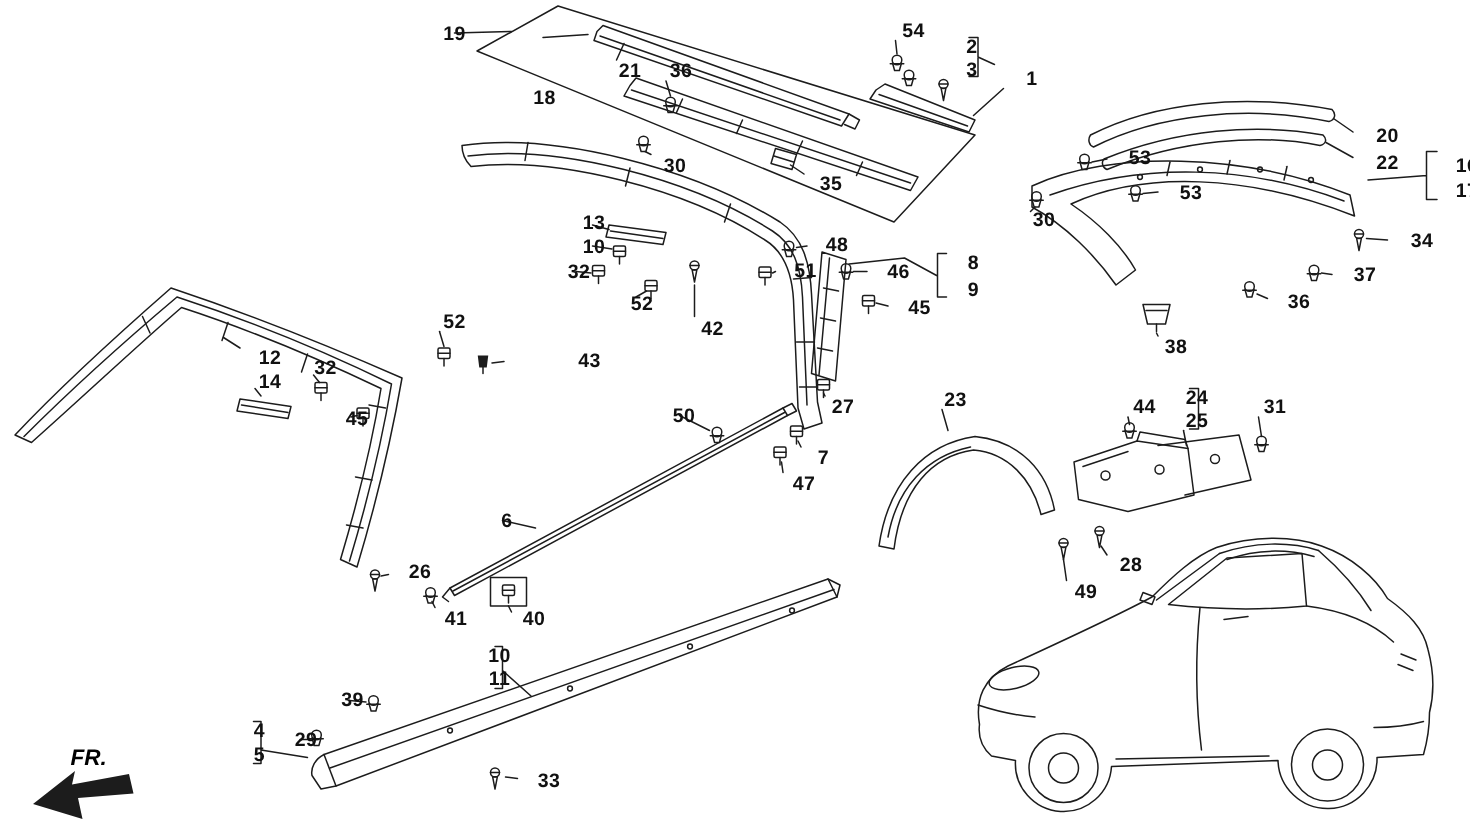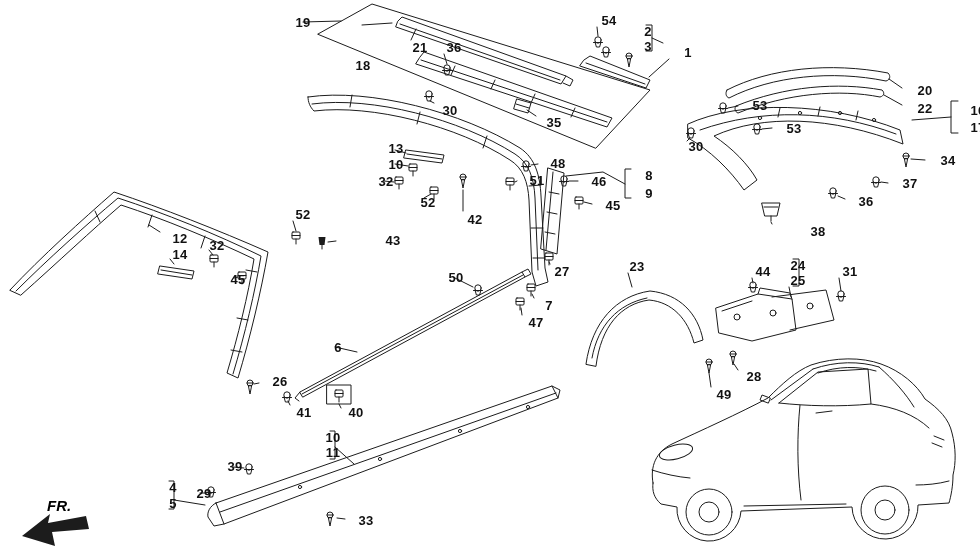--- a/index.html
+++ b/index.html
@@ -291,21 +291,21 @@
       <div class="callout" style="left: 913px; top: 90px;">20</div>
       <div class="callout" style="left: 913px; top: 108px;">22</div>
       <div class="callout" style="left: 966px; top: 110px;">16</div>
       <div class="callout" style="left: 966px; top: 127px;">17</div>
       <div class="callout" style="left: 748px; top: 105px;">53</div>
       <div class="callout" style="left: 782px; top: 128px;">53</div>
       <div class="callout" style="left: 684px; top: 146px;">30</div>
       <div class="callout" style="left: 936px; top: 160px;">34</div>
       <div class="callout" style="left: 898px; top: 183px;">37</div>
       <div class="callout" style="left: 854px; top: 201px;">36</div>
-      <div class="callout" style="left: 772px; top: 231px; margin-left: 34px;">38</div>
+      <div class="callout" style="left: 772px; top: 231px;">38</div>
       <div class="callout" style="left: 384px; top: 148px;">13</div>
       <div class="callout" style="left: 384px; top: 164px;">10</div>
       <div class="callout" style="left: 374px; top: 181px;">32</div>
       <div class="callout" style="left: 416px; top: 202px;">52</div>
       <div class="callout" style="left: 546px; top: 163px;">48</div>
       <div class="callout" style="left: 525px; top: 180px;">51</div>
       <div class="callout" style="left: 587px; top: 181px;">46</div>
       <div class="callout" style="left: 601px; top: 205px;">45</div>
       <div class="callout" style="left: 637px; top: 175px;">8</div>
       <div class="callout" style="left: 637px; top: 193px;">9</div>

